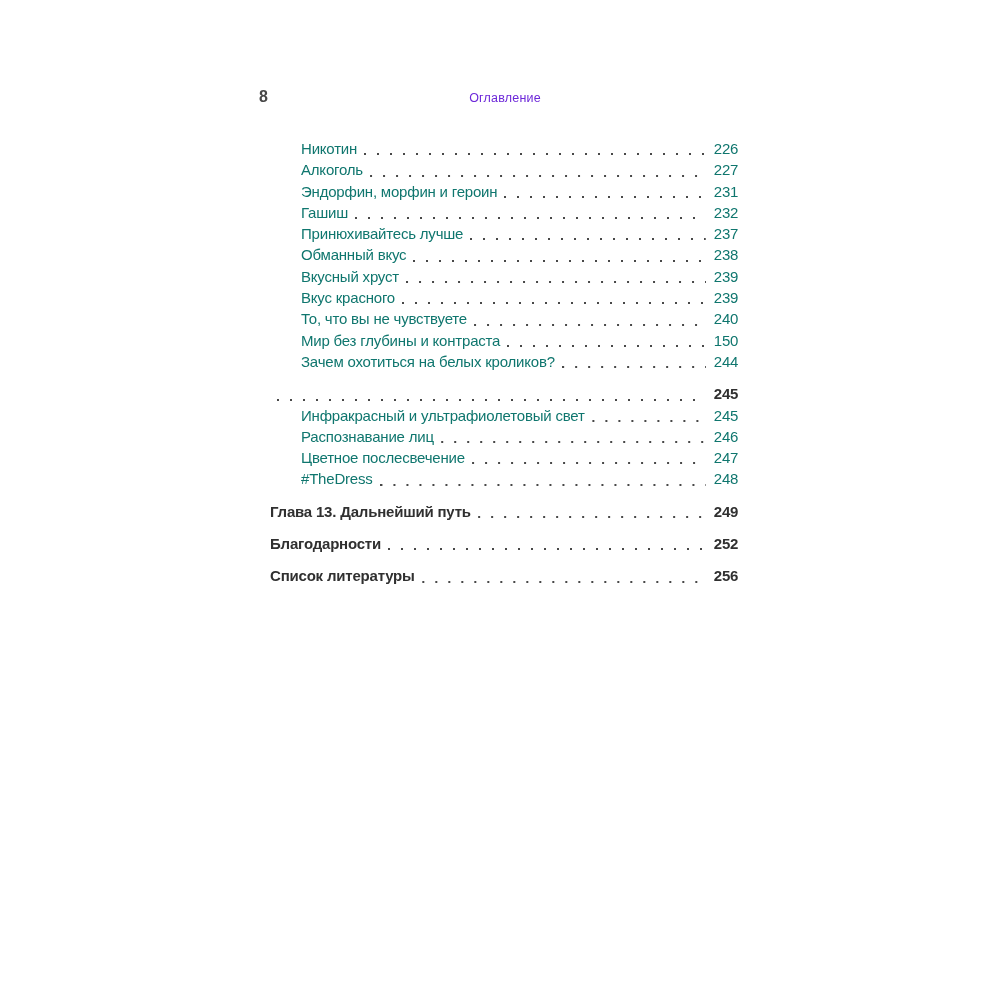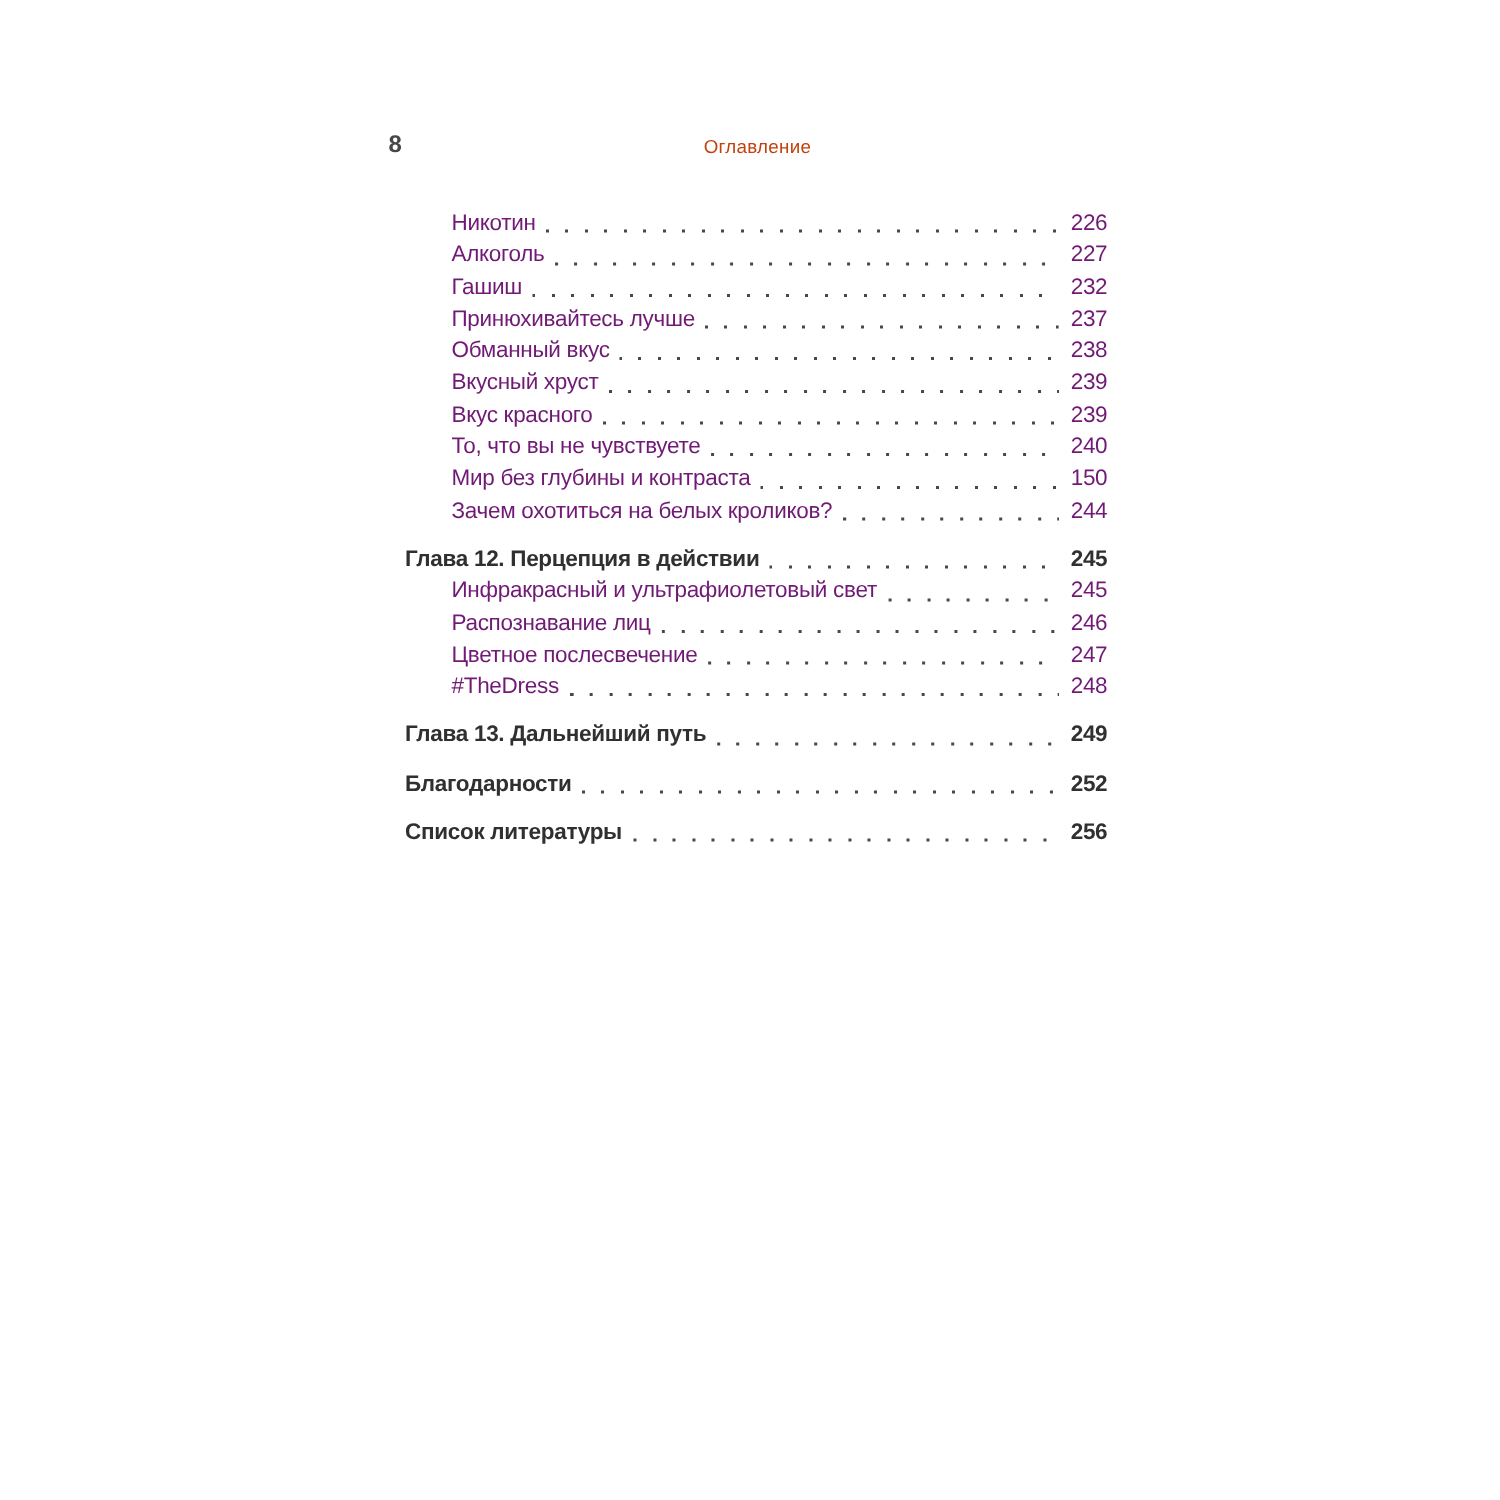--- a/index.html
+++ b/index.html
@@ -27,35 +27,35 @@
     letter-spacing: 0px;
   }
   .running-head {
     position: absolute;
     left: 270px;
     top: 91px;
     width: 470px;
     text-align: center;
     font-size: 12.5px;
     font-weight: 400;
-    color: #c2410c;
+    color: #6d28d9;
     letter-spacing: 0.2px;
   }
   .toc {
     position: absolute;
     left: 270px;
     top: 138px;
     width: 470px;
   }
   .row {
     display: flex;
     align-items: baseline;
     line-height: 21.3px;
     font-size: 15px;
-    color: #701a75;
+    color: #0f766e;
     letter-spacing: -0.2px;
   }
   .row.chapter {
     margin-top: 11px;
     font-weight: 700;
     color: #303030;
   }
   .row.sub {
     padding-left: 31px;
   }
@@ -89,20 +89,25 @@
         <span class="label">Никотин</span>
         <span class="leader"></span>
         <span class="pg">226</span>
       </div>
       <div class="row sub">
         <span class="label">Алкоголь</span>
         <span class="leader"></span>
         <span class="pg">227</span>
       </div>
       <div class="row sub">
+        <span class="label">Эндорфин, морфин и героин</span>
+        <span class="leader"></span>
+        <span class="pg">231</span>
+      </div>
+      <div class="row sub">
         <span class="label">Гашиш</span>
         <span class="leader"></span>
         <span class="pg">232</span>
       </div>
       <div class="row sub">
         <span class="label">Принюхивайтесь лучше</span>
         <span class="leader"></span>
         <span class="pg">237</span>
       </div>
       <div class="row sub">
@@ -129,21 +134,20 @@
         <span class="label">Мир без глубины и контраста</span>
         <span class="leader"></span>
         <span class="pg">150</span>
       </div>
       <div class="row sub">
         <span class="label">Зачем охотиться на белых кроликов?</span>
         <span class="leader"></span>
         <span class="pg">244</span>
       </div>
       <div class="row chapter">
-        <span class="label">Глава 12. Перцепция в действии</span>
         <span class="leader"></span>
         <span class="pg">245</span>
       </div>
       <div class="row sub">
         <span class="label">Инфракрасный и ультрафиолетовый свет</span>
         <span class="leader"></span>
         <span class="pg">245</span>
       </div>
       <div class="row sub">
         <span class="label">Распознавание лиц</span>

